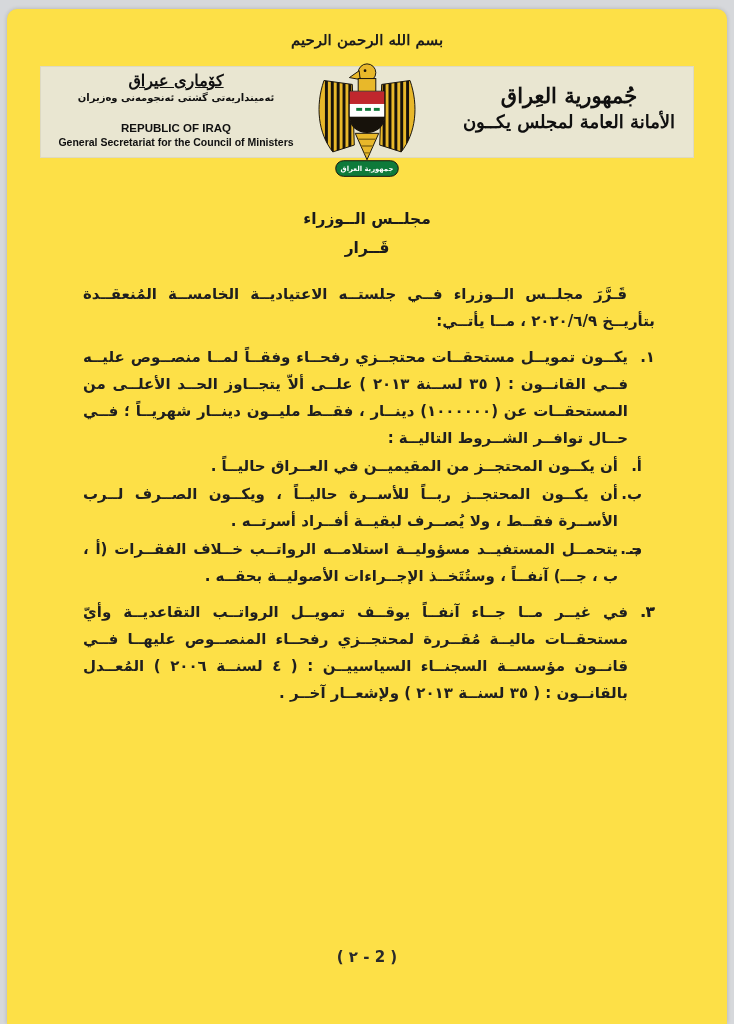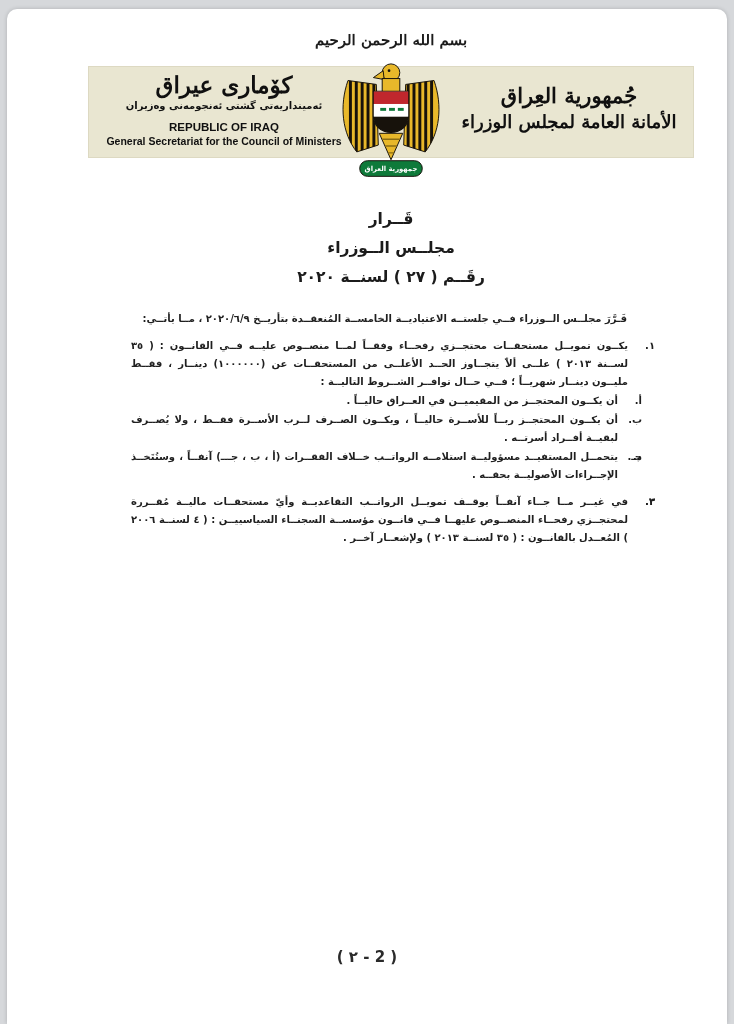--- a/index.html
+++ b/index.html
@@ -1,56 +1,55 @@
 <!DOCTYPE html>
 <html><head>
 <meta charset="utf-8">
 <style>
   * { margin:0; padding:0; box-sizing:border-box; }
   html,body { width:734px; height:1024px; overflow:hidden; }
   body { background:#d6d8db; font-family:"DejaVu Sans", sans-serif; }
   .frame { width:734px; height:1024px; position:relative; }
   .page {
     position:absolute; left:7px; right:7px; top:9px; bottom:0;
-    background:#ffffff; border-radius:10px 10px 0 0;
+    background:#fde047; border-radius:10px 10px 0 0;
     box-shadow:0 0 4px rgba(0,0,0,.18);
-    padding-left:48px;
   }
   .bismillah {
     margin-top:22px; text-align:center; direction:rtl;
     font-family:"DejaVu Serif", serif; font-weight:bold;
     font-size:15px; color:#1c1c1c; transform:scaleY(.95);
   }
   .banner {
     position:relative; margin:17px 33px 0 33px; height:92px;
     background:#e9e6d1; box-shadow:0 0 0 1px #ddd9c2 inset;
   }
   .banner-left {
     position:absolute; left:6px; top:6px; width:260px;
     text-align:center; color:#101010;
   }
-  .ku1 { direction:rtl; font-family:"DejaVu Serif", serif; font-weight:bold; font-size:23px; line-height:1.15; }
+  .ku1 { direction:rtl; font-family:"DejaVu Serif", serif; font-weight:bold; font-size:16px; line-height:1.15;text-decoration:underline; }
   .ku2 { direction:rtl; font-weight:bold; font-size:10px; line-height:1.5; }
-  .en1 { font-family:"Liberation Sans", sans-serif; font-weight:bold; font-size:11.5px; margin-top:8px; line-height:1.2; }
+  .en1 { font-family:"Liberation Sans", sans-serif; font-weight:bold; font-size:11.5px; margin-top:17px; line-height:1.2; }
   .en2 { font-family:"Liberation Sans", sans-serif; font-weight:bold; font-size:10.5px; line-height:1.3; }
   .banner-right {
     position:absolute; right:6px; top:8px; width:238px;
     text-align:center; color:#101010; direction:rtl;
   }
   .ar1 { font-family:"DejaVu Serif", serif; font-weight:bold; font-size:21px; line-height:1.3;margin-top:8px; }
   .ar2 { font-family:"DejaVu Serif", serif; font-weight:bold; font-size:18px; line-height:1.4; }
   .emblem {
     position:absolute; left:50%; top:-7px; transform:translateX(-50%);
     width:118px; height:133px;
   }
   .title-block { margin-top:52px; text-align:center; direction:rtl; color:#1b1b1b; }
   .title-block div { font-weight:bold; font-size:15.5px; margin-top:11px; }
   .body-text {
     direction:rtl; margin:24px 72px 0 76px;
-    font-size:10px; font-weight:bold; color:#1f1f1f; line-height:1.8;
+    font-size:15px; font-weight:bold; color:#1f1f1f; line-height:1.8;
   }
   .intro { text-align:justify; text-indent:28px; }
   .item { position:relative; padding-right:27px; text-align:justify; margin-top:6px; }
   .item > .marker { position:absolute; right:0; top:0; }
   .sub { margin-right:13px; padding-right:24px; margin-top:1px; }
   .spaced { margin-top:9px; }
   .footer {
     position:absolute; bottom:58px; left:0; right:0;
     text-align:center; font-weight:bold; font-size:15px; color:#2a2a2a;
   }
@@ -120,28 +119,27 @@
           <path d="M48,76 L72,76 L60,103 Z" fill="#e8b82a" stroke="#17120b" stroke-width="1"></path>
           <path d="M51,82 L69,82 M54,89 L66,89 M57,96 L63,96" stroke="#8a6d14" stroke-width="1.4" fill="none"></path>
 
           <rect x="28" y="104" width="64" height="16" rx="8" fill="#0e7a3a" stroke="#17120b" stroke-width="1"></rect>
           <text x="60" y="115" text-anchor="middle" font-size="7" font-weight="bold" fill="#ffffff">جمهورية العراق</text>
         </svg>
       </div>
 
       <div class="banner-right">
         <div class="ar1">جُمهورية العِراق</div>
-        <div class="ar2">الأمانة العامة لمجلس الوزراء</div>
+        <div class="ar2">الأمانة العامة لمجلس يكــون</div>
       </div>
     </div>
 
     <div class="title-block">
+      <div>مجلــس الــوزراء</div>
       <div>قَــرار</div>
-      <div>مجلــس الــوزراء</div>
-      <div>رقَــم ( ٢٧ ) لسنــة ٢٠٢٠</div>
     </div>
 
     <div class="body-text">
       <p class="intro">قَـرَّرَ مجلــس الــوزراء فــي جلستــه الاعتياديــة الخامســة المُنعقــدة بتأريــخ ٢٠٢٠/٦/٩ ، مــا يأتــي:</p>
 
       <div class="item spaced">
         <span class="marker">١.</span>
         <span>يكــون تمويــل مستحقــات محتجــزي رفحــاء وفقــاً لمــا منصــوص عليــه فــي القانــون : ( ٣٥ لســنة ٢٠١٣ ) علــى ألاّ يتجــاوز الحــد الأعلــى من المستحقــات عن (١٠٠٠٠٠٠) دينــار ، فقــط مليــون دينــار شهريــاً ؛ فــي حــال توافــر الشــروط التاليــة :</span>
       </div>
       <div class="item sub">

